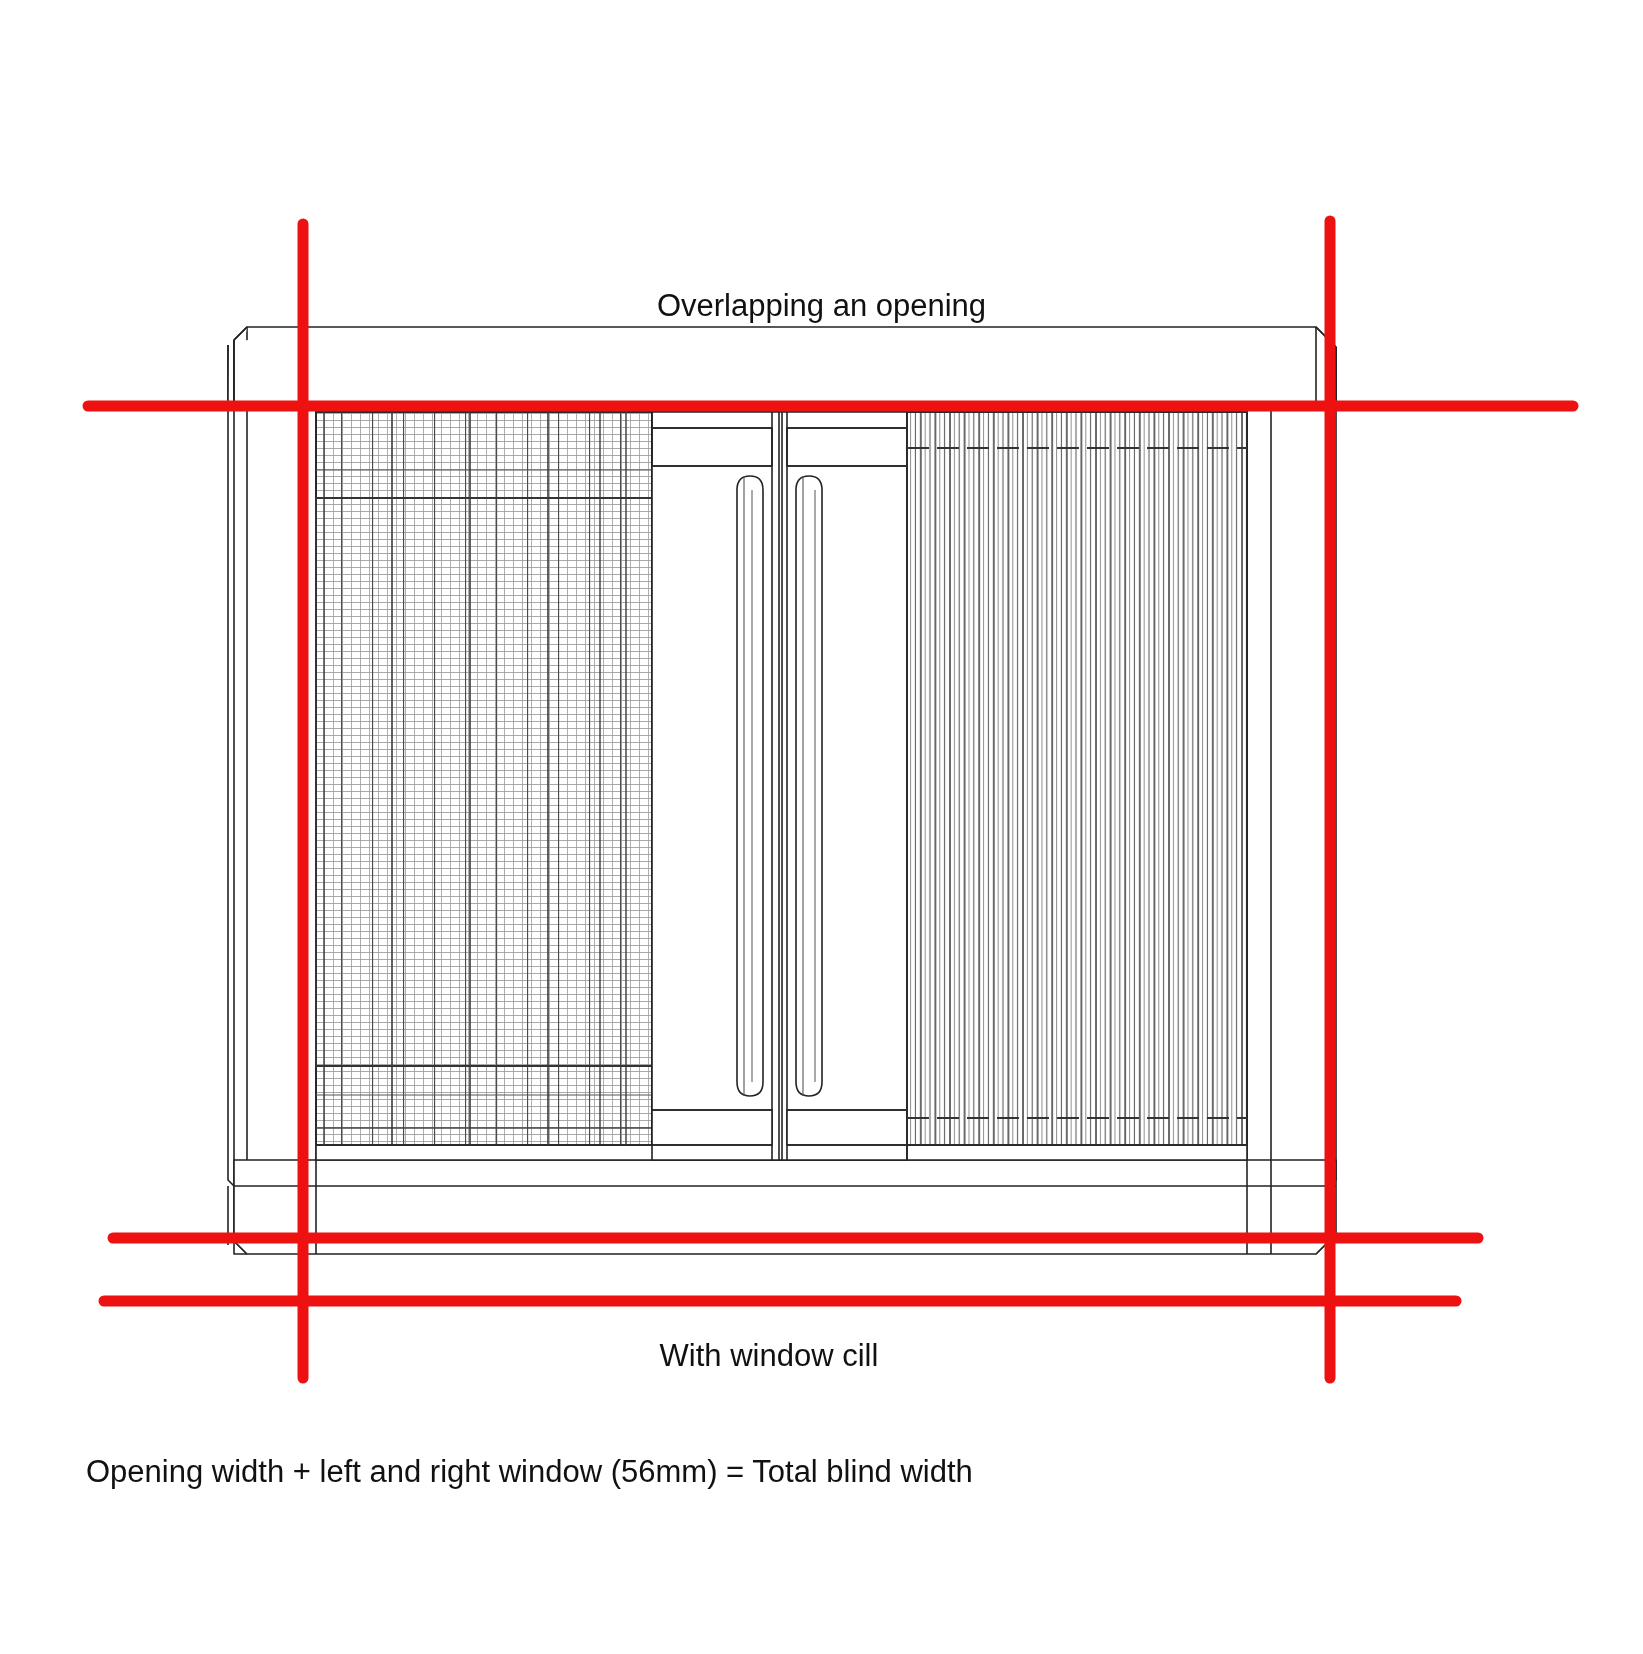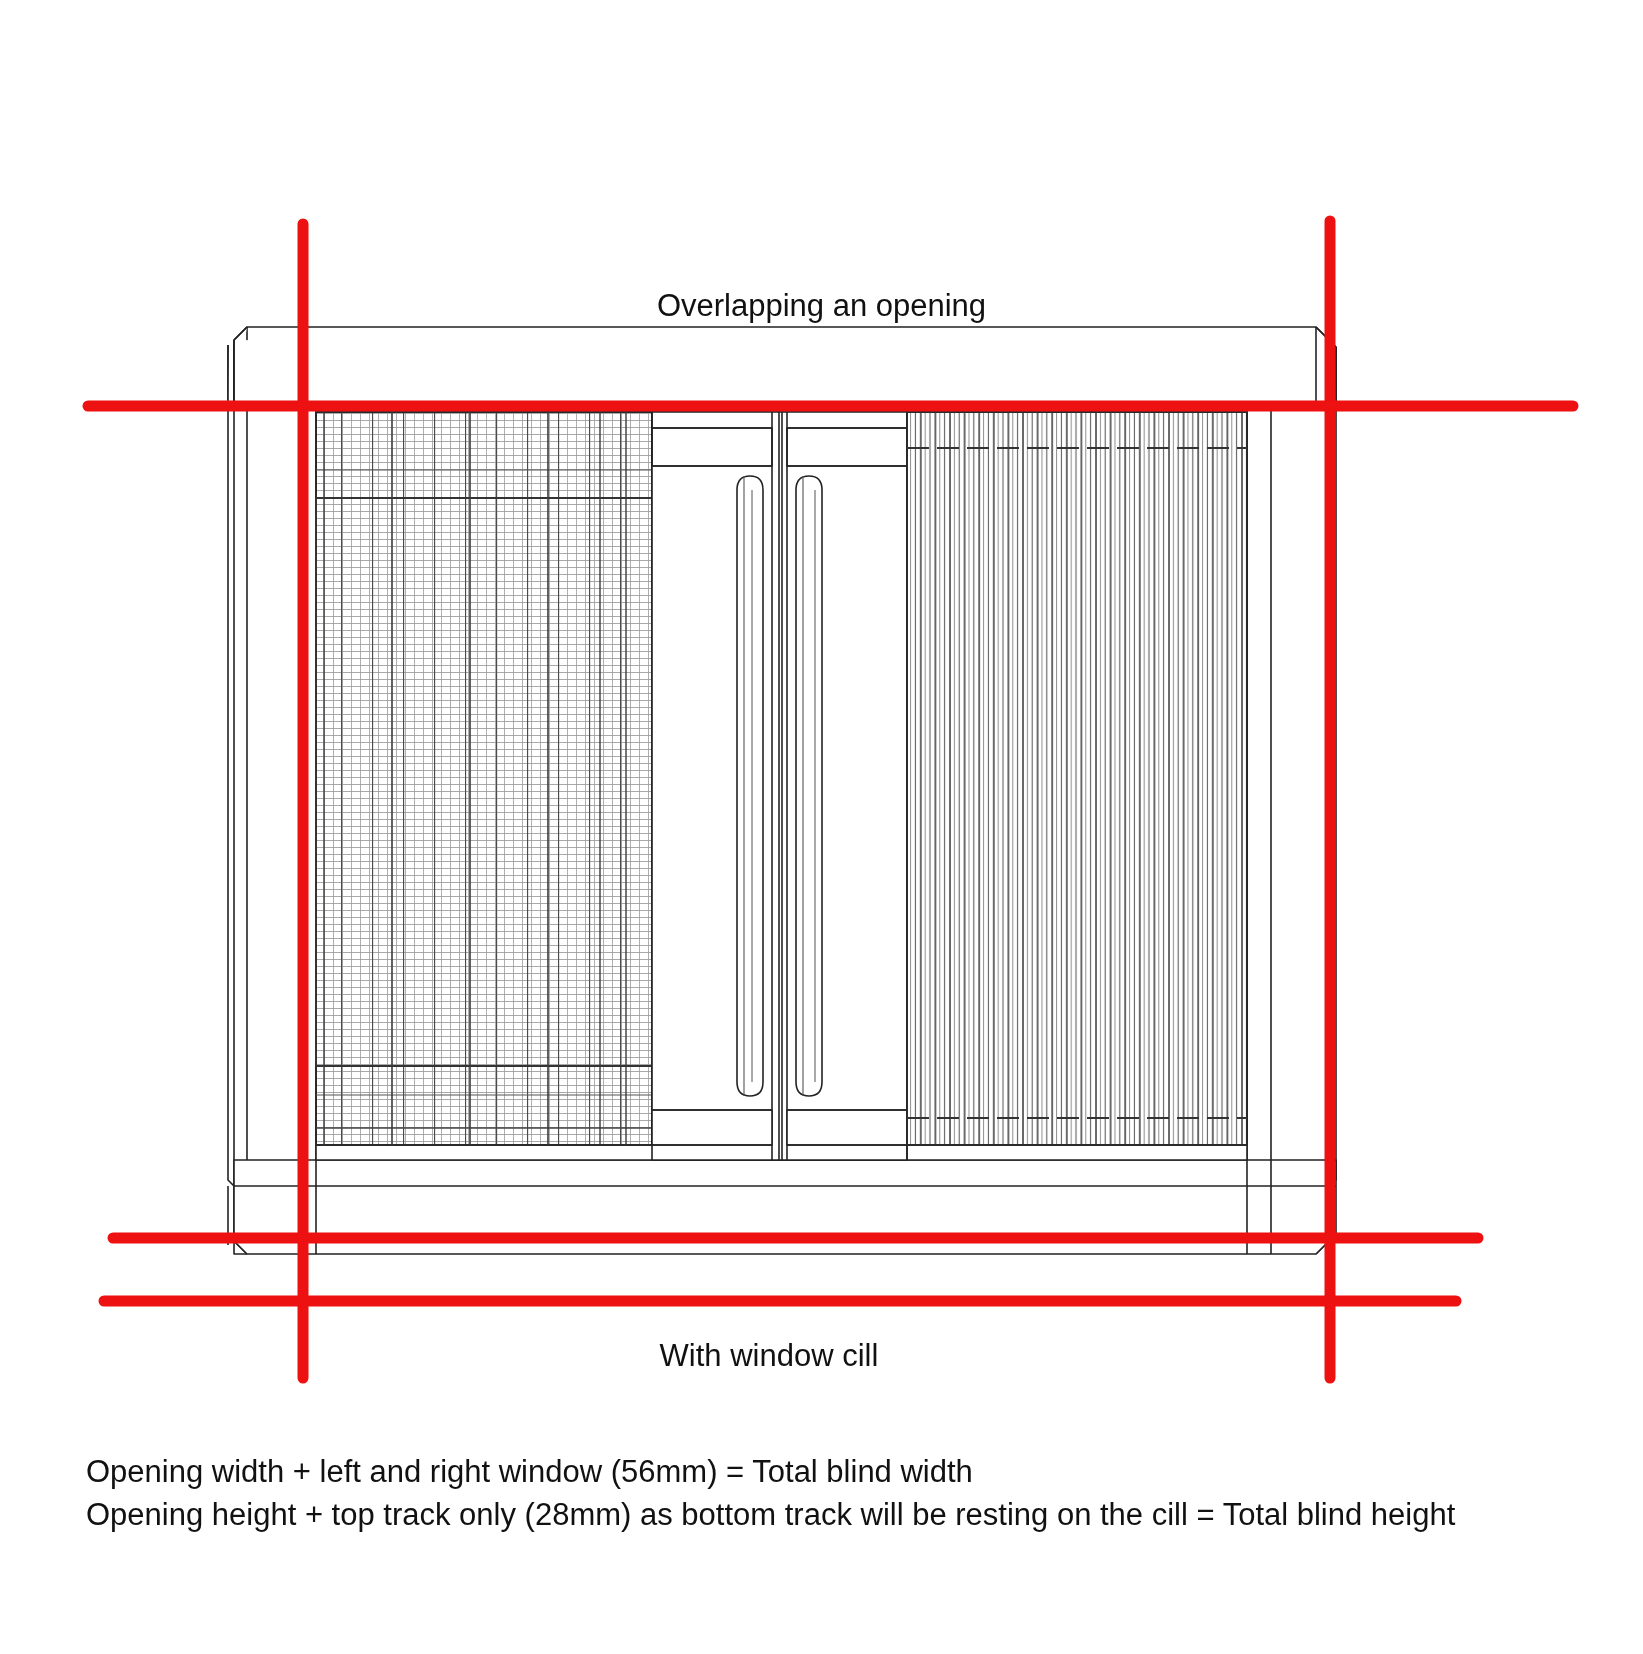--- a/index.html
+++ b/index.html
@@ -209,16 +209,15 @@
       <line x1="104" y1="1301" x2="1456" y2="1301"></line>
     </g>
   </svg>
 
   <div class="label-text" id="title-label">Overlapping an opening</div>
 
   <div class="label-text" id="cill-label">With window cill</div>
 
   <div id="caption-block">
     <div class="caption-line">Opening width + left and right window (56mm) = Total blind width</div>
-    <div class="caption-line">Opening height + top track only (28mm) as bottom track will be resting on the cill = Total blind height</div>
   </div>
 
 </div>
 
 </body></html>

